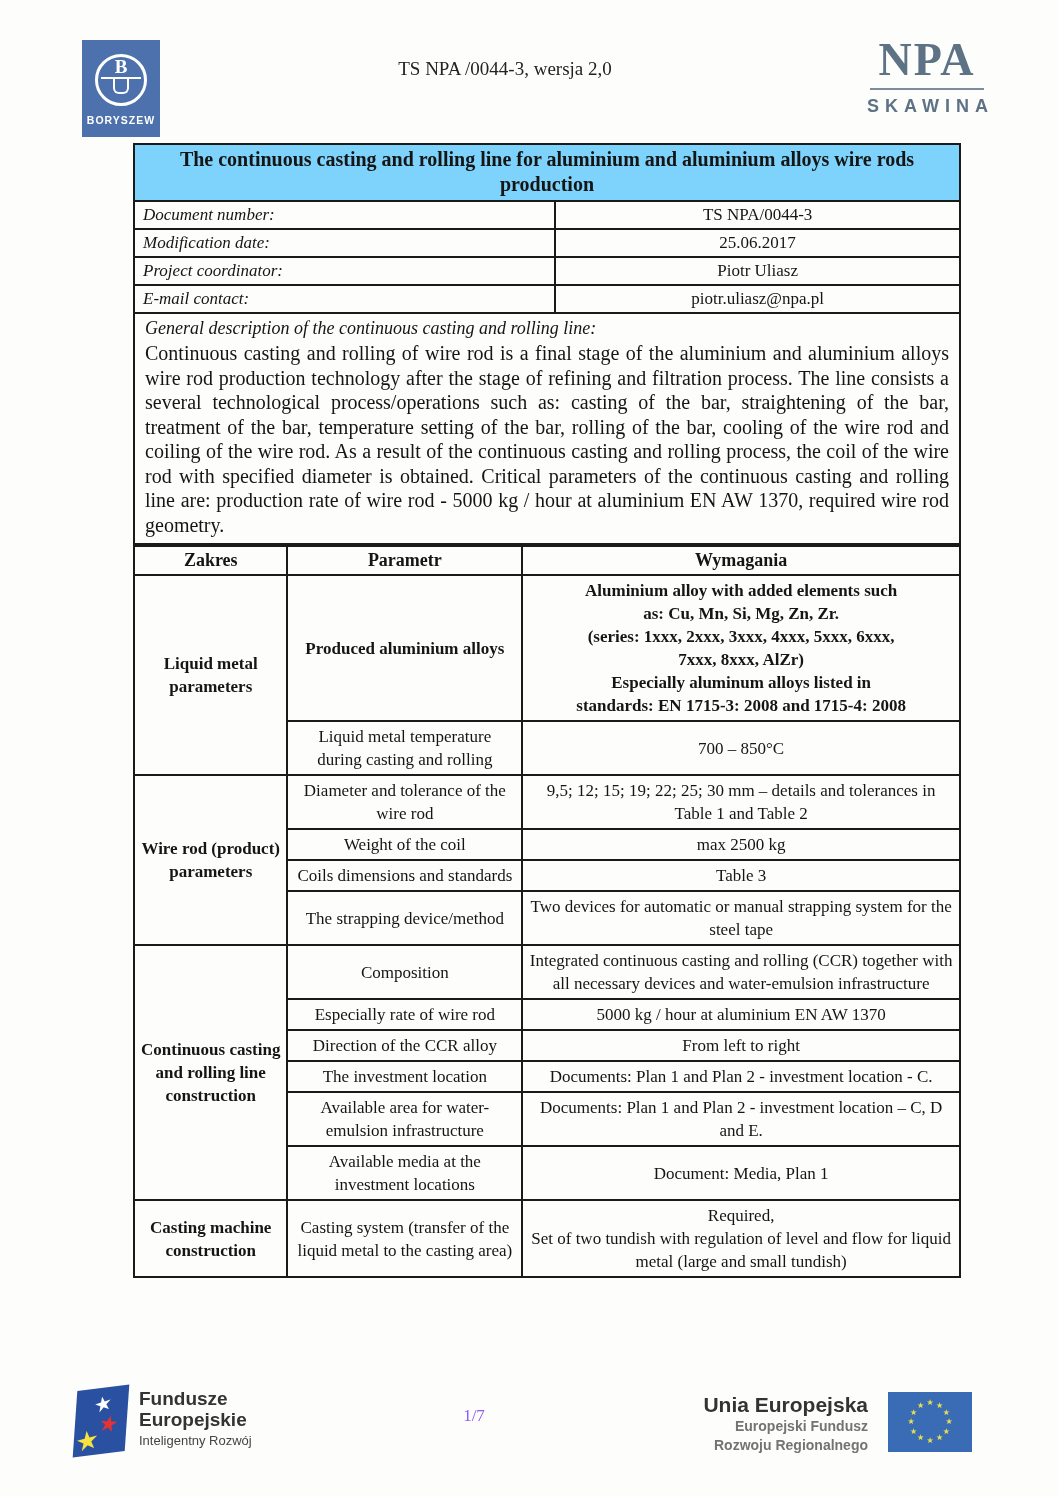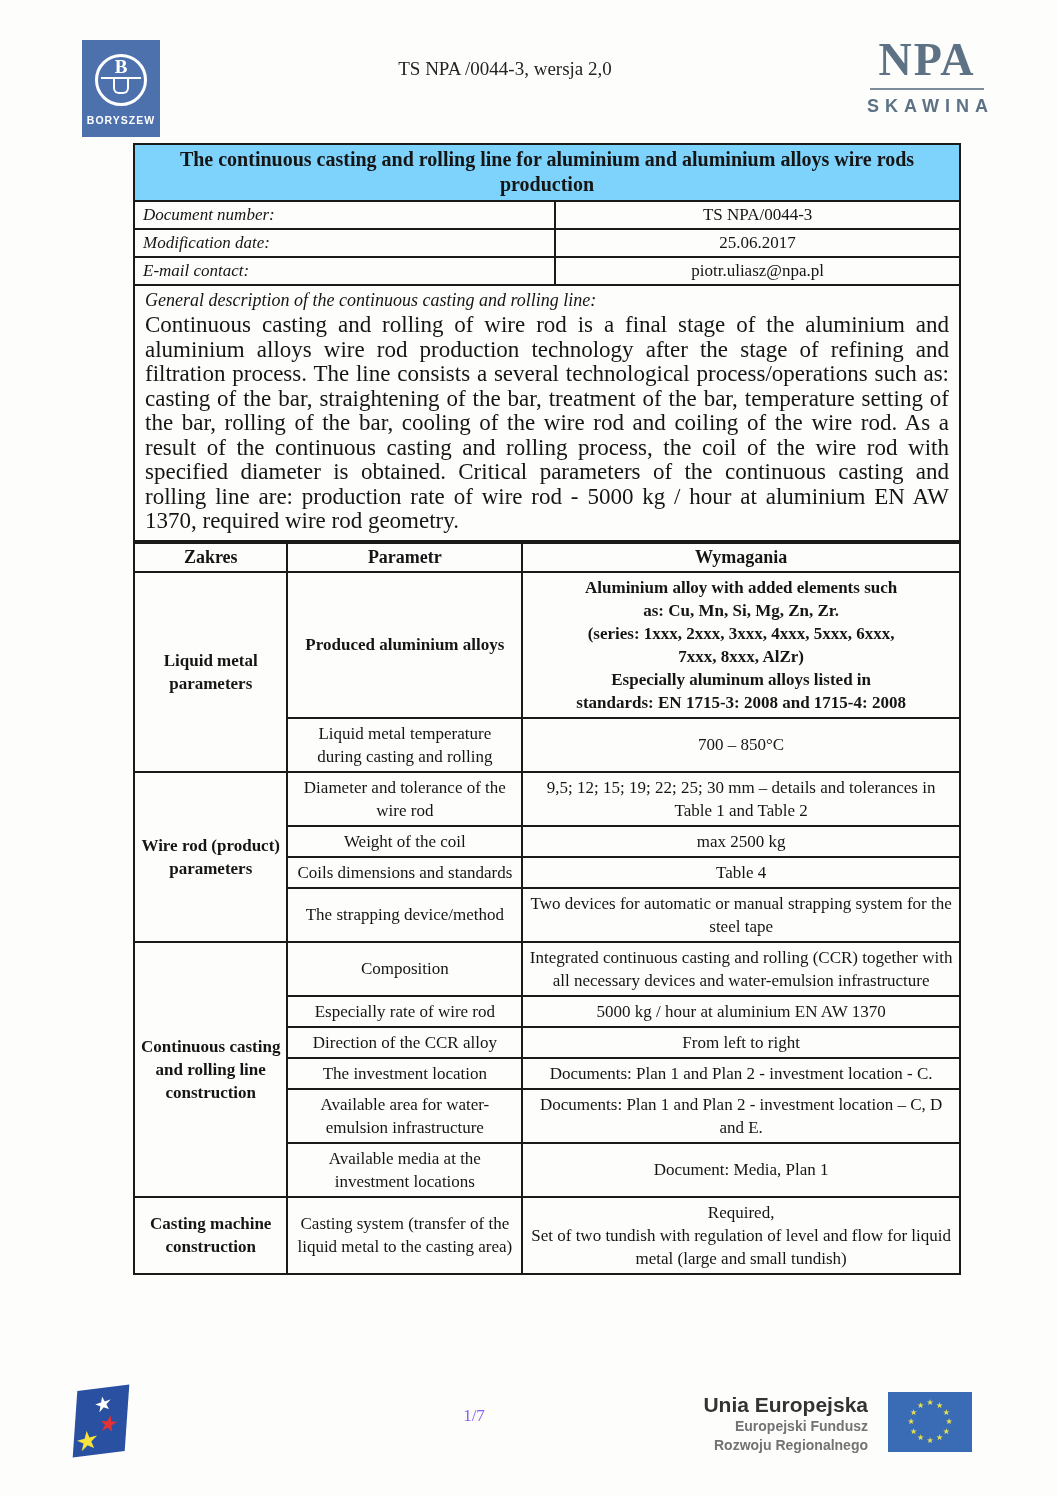--- a/index.html
+++ b/index.html
@@ -29,21 +29,21 @@
   table{border-collapse:collapse;width:100%;}
   td,th{border:2px solid #1a1a1a;font-size:17px;}
   .meta-table td{padding:1px 8px;height:24px;}
   .meta-table tr td:first-child{font-style:italic;width:51%;}
   .meta-table tr td:last-child{text-align:center;}
   .meta-table tr:first-child td{border-top:none;}
   .meta-table td:first-child{border-left:none;}
   .meta-table td:last-child{border-right:none;}
   .desc{border-top:none;padding:2px 10px 6px 10px;border-bottom:2px solid #1a1a1a;}
   .desc-head{font-style:italic;font-size:18px;line-height:25px;}
-  .desc-body{font-size:23px;line-height:24.5px;text-align:justify;}
+  .desc-body{font-size:20px;line-height:24.5px;text-align:justify;}
   .spec-table th{font-weight:bold;text-align:center;padding:3px 4px;font-size:18px;}
   .spec-table td{text-align:center;vertical-align:middle;padding:3px 6px;line-height:23px;}
   .spec-table col.c1{width:18.5%;}
   .spec-table col.c2{width:28.5%;}
   .spec-table col.c3{width:53%;}
   .spec-table .group{font-weight:bold;}
   .spec-table .bold{font-weight:bold;}
   .prewrap{white-space:pre-line;}
   .spec-table td:first-child,.spec-table th:first-child{border-left:none;}
   .spec-table td:last-child,.spec-table th:last-child{border-right:none;}
@@ -93,20 +93,24 @@
     <tbody>
       <tr>
         <td>Document number:</td>
         <td>TS NPA/0044-3</td>
       </tr>
       <tr>
         <td>Modification date:</td>
         <td>25.06.2017</td>
       </tr>
       <tr>
+        <td>Project coordinator:</td>
+        <td>Piotr Uliasz</td>
+      </tr>
+      <tr>
         <td>E-mail contact:</td>
         <td>piotr.uliasz@npa.pl</td>
       </tr>
     </tbody>
   </table>
 
   <div class="desc" style="border:none;border-bottom:2px solid #1a1a1a;">
     <div class="desc-head">General description of the continuous casting and rolling line:</div>
     <div class="desc-body">Continuous casting and rolling of wire rod is a final stage of the aluminium and aluminium alloys wire rod production technology after the stage of refining and filtration process. The line consists a several technological process/operations such as: casting of the bar, straightening of the bar, treatment of the bar, temperature setting of the bar, rolling of the bar, cooling of the wire rod and coiling of the wire rod. As a result of the continuous casting and rolling process, the coil of the wire rod with specified diameter is obtained. Critical parameters of the continuous casting and rolling line are: production rate of wire rod - 5000 kg / hour at aluminium EN AW 1370, required wire rod geometry.</div>
   </div>
@@ -143,21 +147,21 @@
         <td class="group" rowspan="4">Wire rod (product) parameters</td>
         <td>Diameter and tolerance of the wire rod</td>
         <td>9,5; 12; 15; 19; 22; 25; 30 mm – details and tolerances in Table 1 and Table 2</td>
       </tr>
       <tr>
         <td>Weight of the coil</td>
         <td>max 2500 kg</td>
       </tr>
       <tr>
         <td>Coils dimensions and standards</td>
-        <td>Table 4</td>
+        <td>Table 3</td>
       </tr>
       <tr>
         <td>The strapping device/method</td>
         <td>Two devices for automatic or manual strapping system for the steel tape</td>
       </tr>
 
       <tr>
         <td class="group" rowspan="6">Continuous casting and rolling line construction</td>
         <td>Composition</td>
         <td>Integrated continuous casting and rolling (CCR) together with all necessary devices and water-emulsion infrastructure</td>
@@ -191,20 +195,25 @@
       </tr>
     </tbody>
   </table>
 </div>
 
 <div class="fe-logo">
   <div class="fe-flag">
     <span class="fe-star-white">★</span>
     <span class="fe-star-red">★</span>
     <span class="fe-star-yellow">★</span>
+  </div>
+  <div class="fe-text">
+    <div class="fe-title">Fundusze</div>
+    <div class="fe-title">Europejskie</div>
+    <div class="fe-sub">Inteligentny Rozwój</div>
   </div>
 </div>
 
 <div class="page-num">1/7</div>
 
 <div class="eu-text">
   <div class="eu-title">Unia Europejska</div>
   <div class="eu-sub">Europejski Fundusz</div>
   <div class="eu-sub">Rozwoju Regionalnego</div>
 </div>

